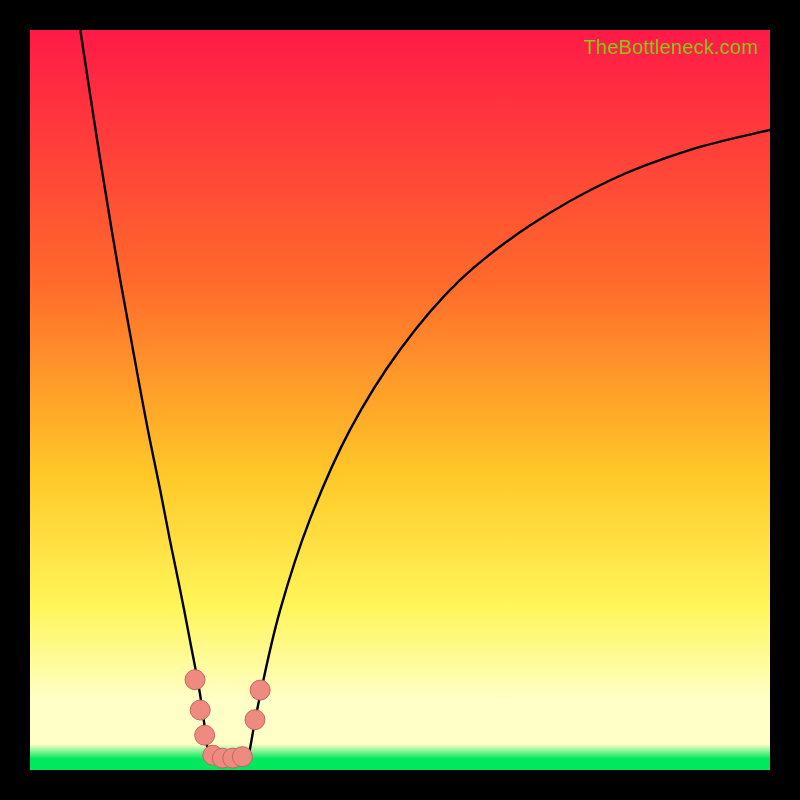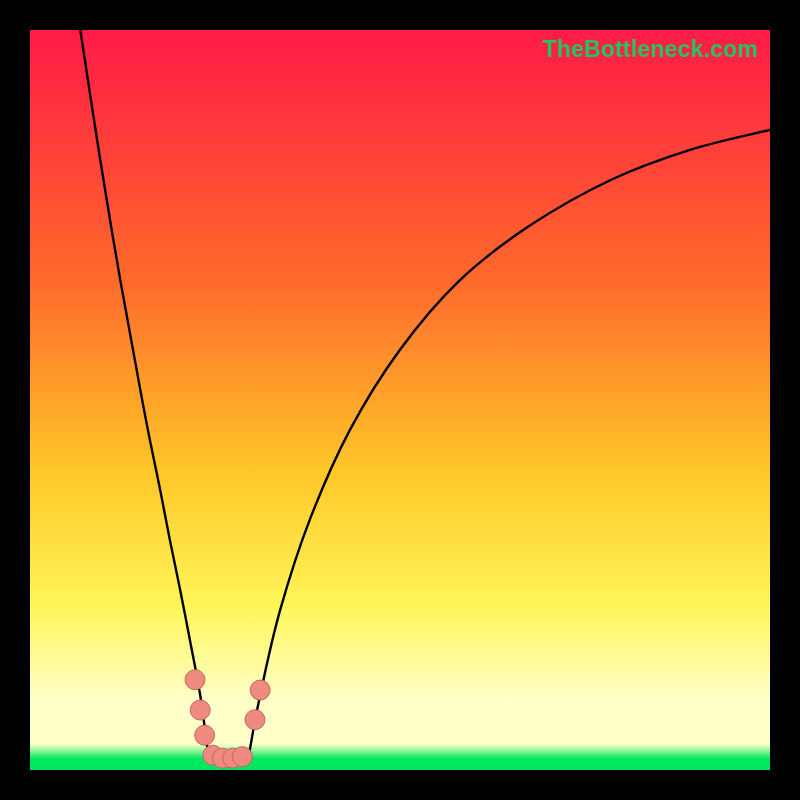--- a/index.html
+++ b/index.html
@@ -26,23 +26,23 @@
     overflow: hidden;
   }
   .gradient {
     position: absolute;
     left: 0; top: 0; right: 0; bottom: 0;
   }
   .watermark {
     position: absolute;
     top: 6px;
     right: 12px;
-    color: #22c55e;
-    font-size: 23px;
-    font-weight: 700;
+    color: #84cc16;
+    font-size: 20px;
+    font-weight: 400;
     letter-spacing: 0.2px;
     user-select: none;
   }
   svg.curves {
     position: absolute;
     left: 0; top: 0;
     width: 740px; height: 740px;
   }
 </style>
 </head>

